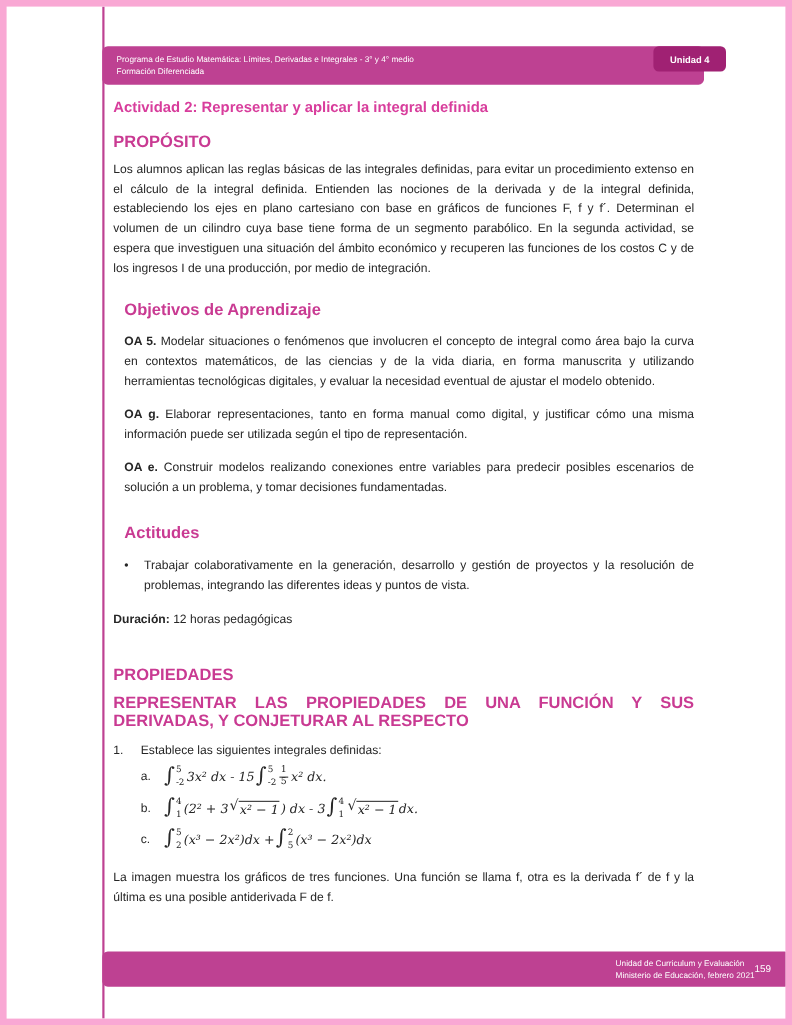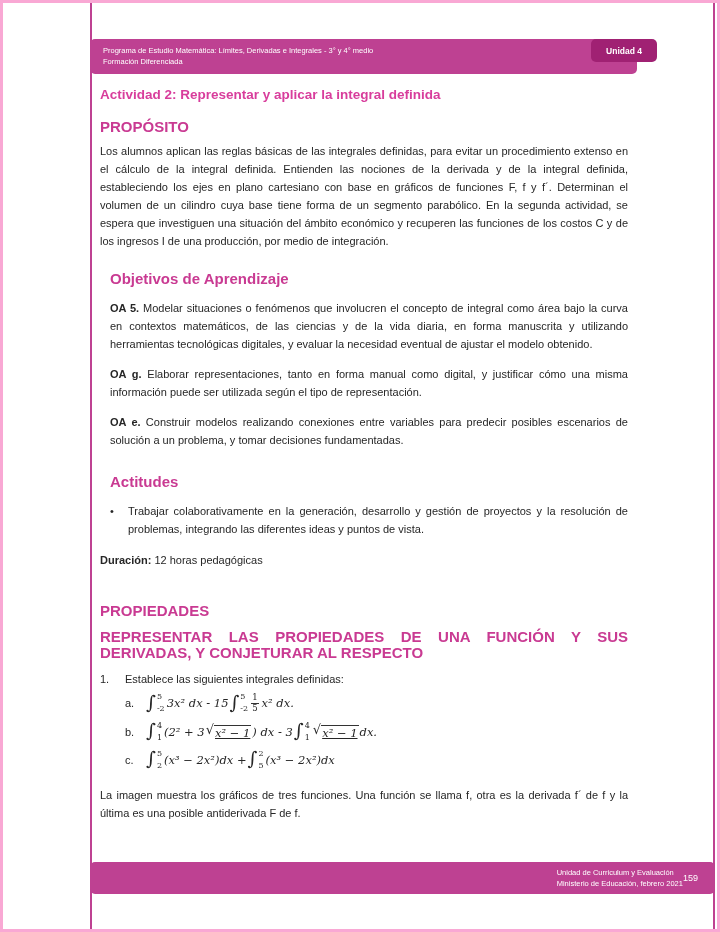--- a/index.html
+++ b/index.html
@@ -1,19 +1,19 @@
 <!DOCTYPE html>
 <html style="--accent: #BE4192; --accent-dark: #A02173; --heading: #C93A92; --title: #D83D9C;"><head>
 <meta charset="utf-8">
 <style>
   html,body{margin:0;padding:0;background:#ffffff;}
   .page{
     position:relative;width:720px;height:932px;background:#fff;
     font-family:"Liberation Sans",sans-serif;color:#262626;
-    overflow:hidden;border:3px solid #f9a8d4;box-sizing:border-box;
+    overflow:hidden;border:6px solid #f9a8d4;box-sizing:border-box;
   }
   .edge{position:absolute;top:0;bottom:0;width:2px;background:var(--accent,#BE4192);}
   .edge.left{left:87px;}
   .edge.right{left:710px;}
 
   .topbar{
     position:absolute;left:87px;top:36px;width:547px;height:35px;
     background:var(--accent,#BE4192);border-radius:5px;color:#fff;
     font-size:7.5px;line-height:11px;padding:6px 0 0 13px;box-sizing:border-box;
   }
@@ -48,21 +48,21 @@
   .math-item{margin:8px 0 0 25px;font-size:11.5px;display:flex;align-items:center;}
   .item-label{width:20px;font-size:11px;}
   .math{font-family:"DejaVu Serif",serif;font-style:italic;display:inline-flex;align-items:center;}
   .intgrp{display:inline-flex;align-items:center;margin:0 2px 0 1px;}
   .int-sign{font-size:19px;font-style:normal;line-height:1;transform:translateY(-1px);}
   .lims{display:flex;flex-direction:column;justify-content:space-between;height:20px;font-size:8px;font-style:normal;line-height:1;margin-left:1px;}
   .frac{display:inline-flex;flex-direction:column;align-items:center;font-size:8.5px;font-style:normal;line-height:1.15;margin:0 3px 0 1px;}
   .frac-num{border-bottom:1px solid #333;padding:0 1px;}
   .sqrtgrp{display:inline-flex;align-items:flex-start;margin:0 1px;}
   .sqrt-sign{font-style:normal;font-size:13px;line-height:1;}
-  .radicand{border-top:1px solid #333;margin-top:2px;padding:0 1px;text-decoration:underline;}
+  .radicand{border-top:1px solid #333;margin-top:2px;padding:0 1px;}
 
   .closing{font-size:11px;line-height:18px;text-align:justify;margin:16px 0 0;}
 
   .botbar{
     position:absolute;left:87px;top:859px;width:625px;height:32px;
     background:var(--accent,#BE4192);border-radius:5px;color:#fff;
     display:flex;align-items:center;justify-content:flex-end;
     padding:0 17px 0 13px;box-sizing:border-box;font-size:7.5px;line-height:11px;
   }
   .pagenum{font-size:9px;}

